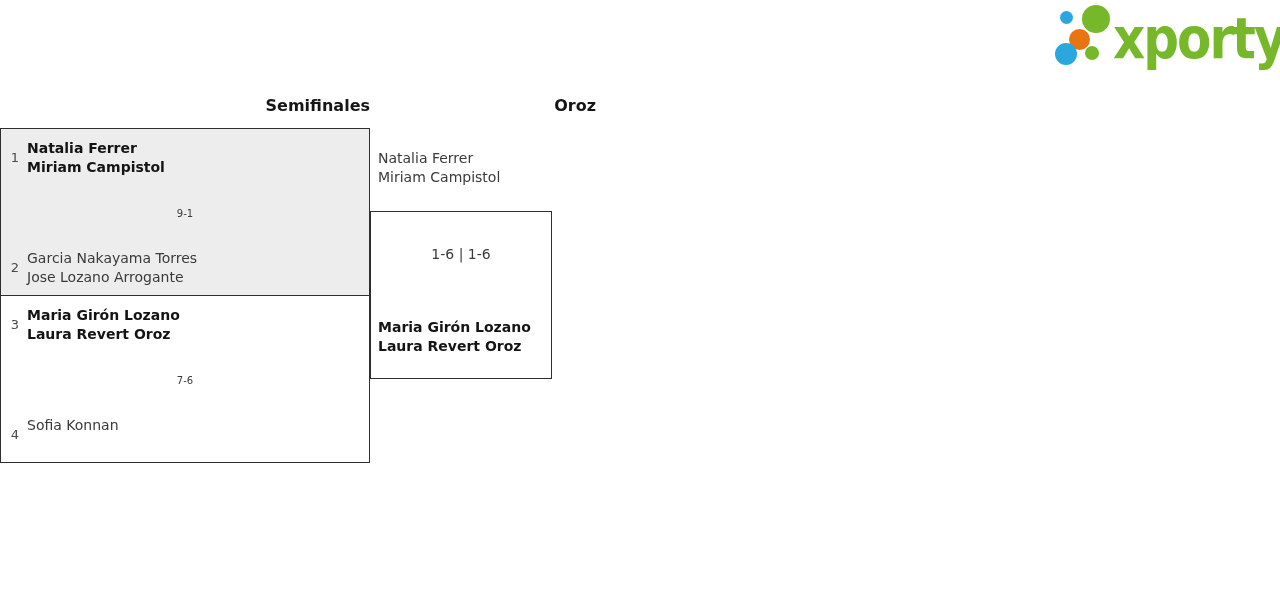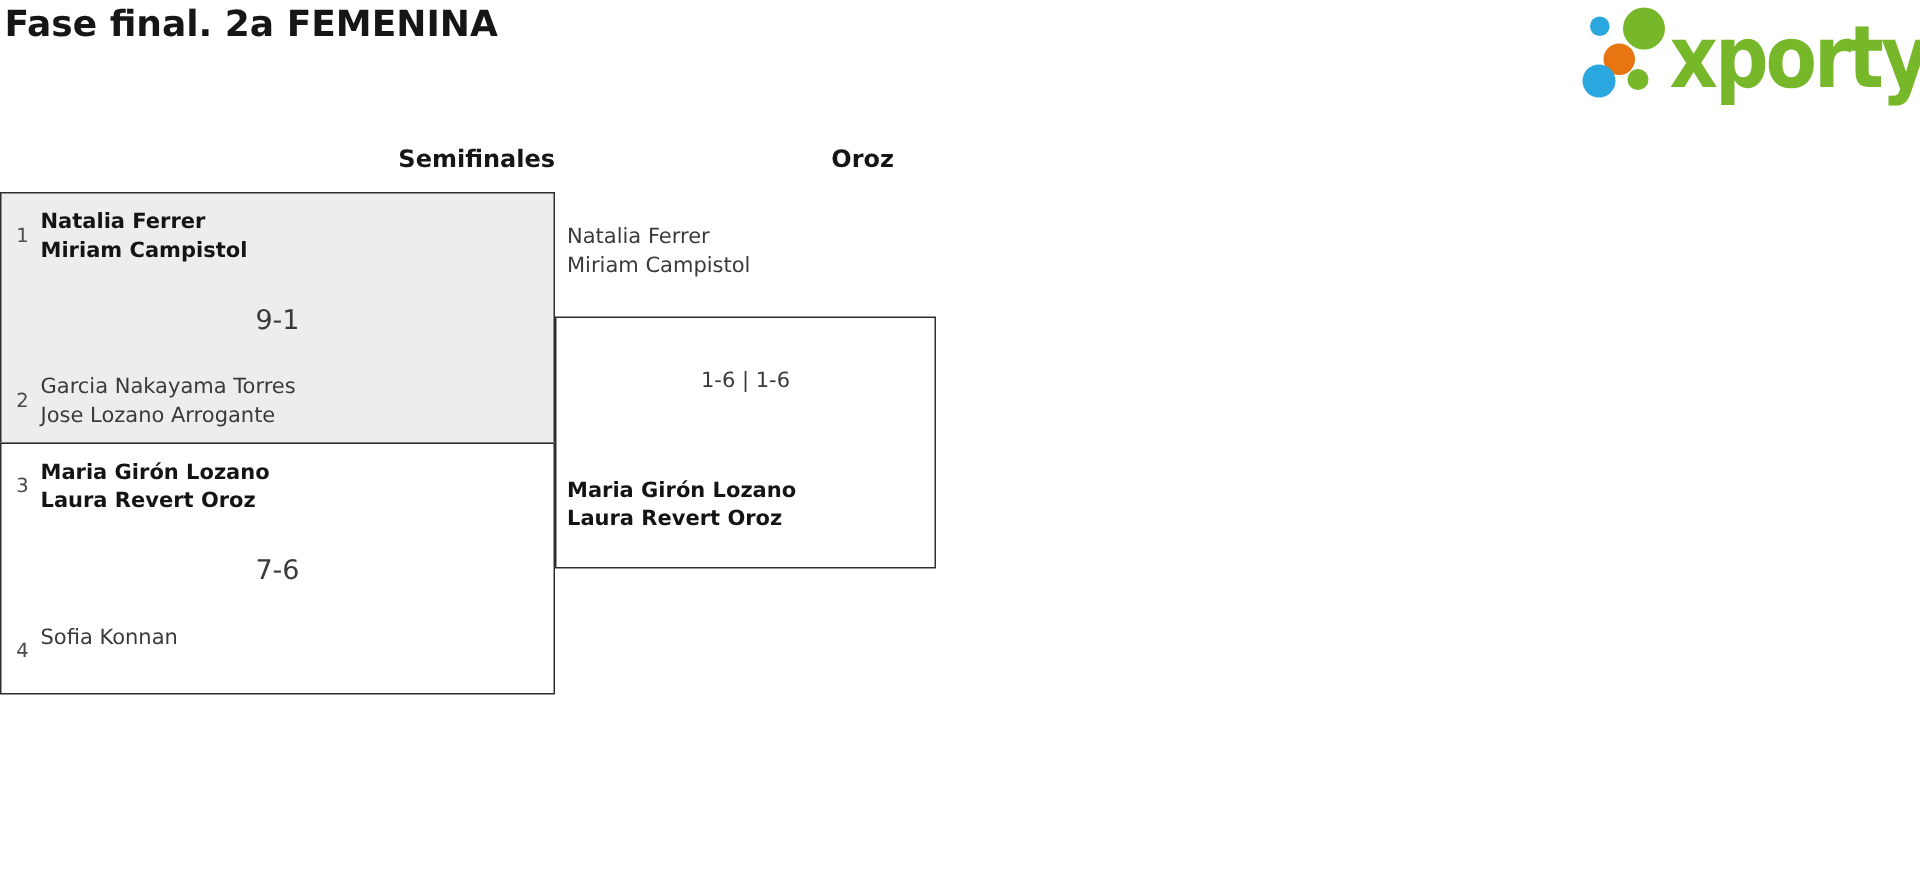--- a/index.html
+++ b/index.html
@@ -48,51 +48,50 @@
   .seed {
     position:absolute; left:6px; top:0; width:16px; height:38px; line-height:38px;
     text-align:center; font-size:13px; color:#4a4a4a;
   }
   .names { margin-left:26px; font-size:14px; line-height:19px; color:#3a3a3a; }
   .names span { display:block; white-space:nowrap; }
   .team.winner .names { font-weight:700; color:#141414; }
 
   .score {
     position:absolute; top:75px; left:0; right:0; text-align:center;
-    font-size:18px; line-height:19px; color:#3a3a3a;
+    font-size:10px; line-height:19px; color:#3a3a3a;
   }
 
   
   .final-team-top {
     position:absolute; left:378px; top:149px;
     font-size:14px; line-height:19px; color:#3a3a3a;
   }
   .final-team-top span { display:block; white-space:nowrap; }
 
   .final-box {
-    position:absolute; left:370px; top:211px; width:254px; height:168px;
+    position:absolute; left:370px; top:211px; width:182px; height:168px;
     border:1px solid #2e2e2e; box-sizing:border-box; background:#ffffff;
   }
   .final-score {
     position:absolute; top:33px; left:0; right:0; text-align:center;
     font-size:14px; line-height:19px; color:#3a3a3a;
   }
   .final-winner {
     position:absolute; left:7px; top:106px;
     font-size:14px; line-height:19px; font-weight:700; color:#141414;
   }
   .final-winner span { display:block; white-space:nowrap; }
 </style>
 </head>
 <body>
 
 <div class="page">
 
   <div class="title-block">
-    <div class="title-line">Fase final. 2a FEMENINA</div>
   </div>
 
   <div class="logo">
     <div class="dot dot-blue-small"></div>
     <div class="dot dot-green-large"></div>
     <div class="dot dot-orange"></div>
     <div class="dot dot-blue-large"></div>
     <div class="dot dot-green-small"></div>
     <div class="wordmark">xporty</div>
   </div>

